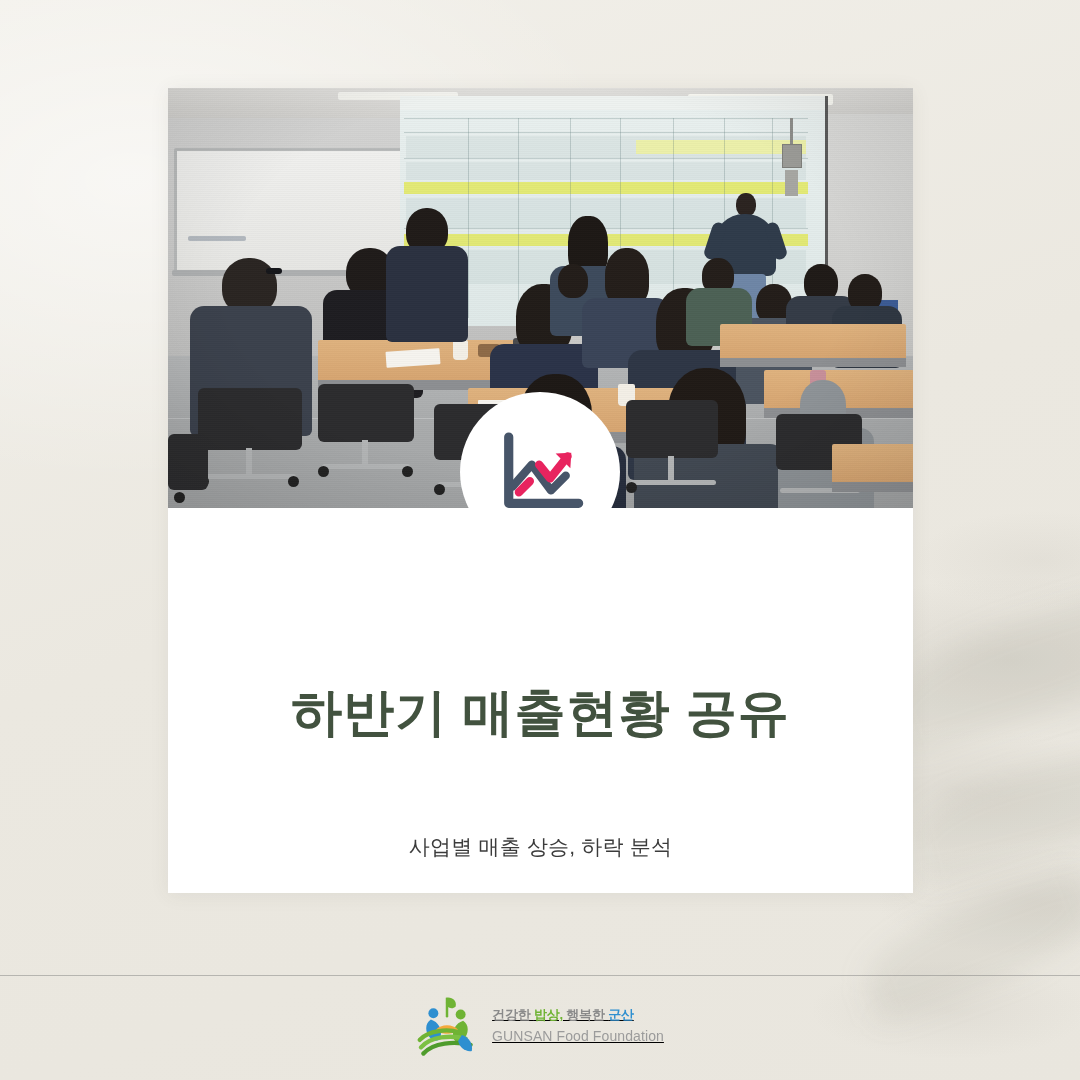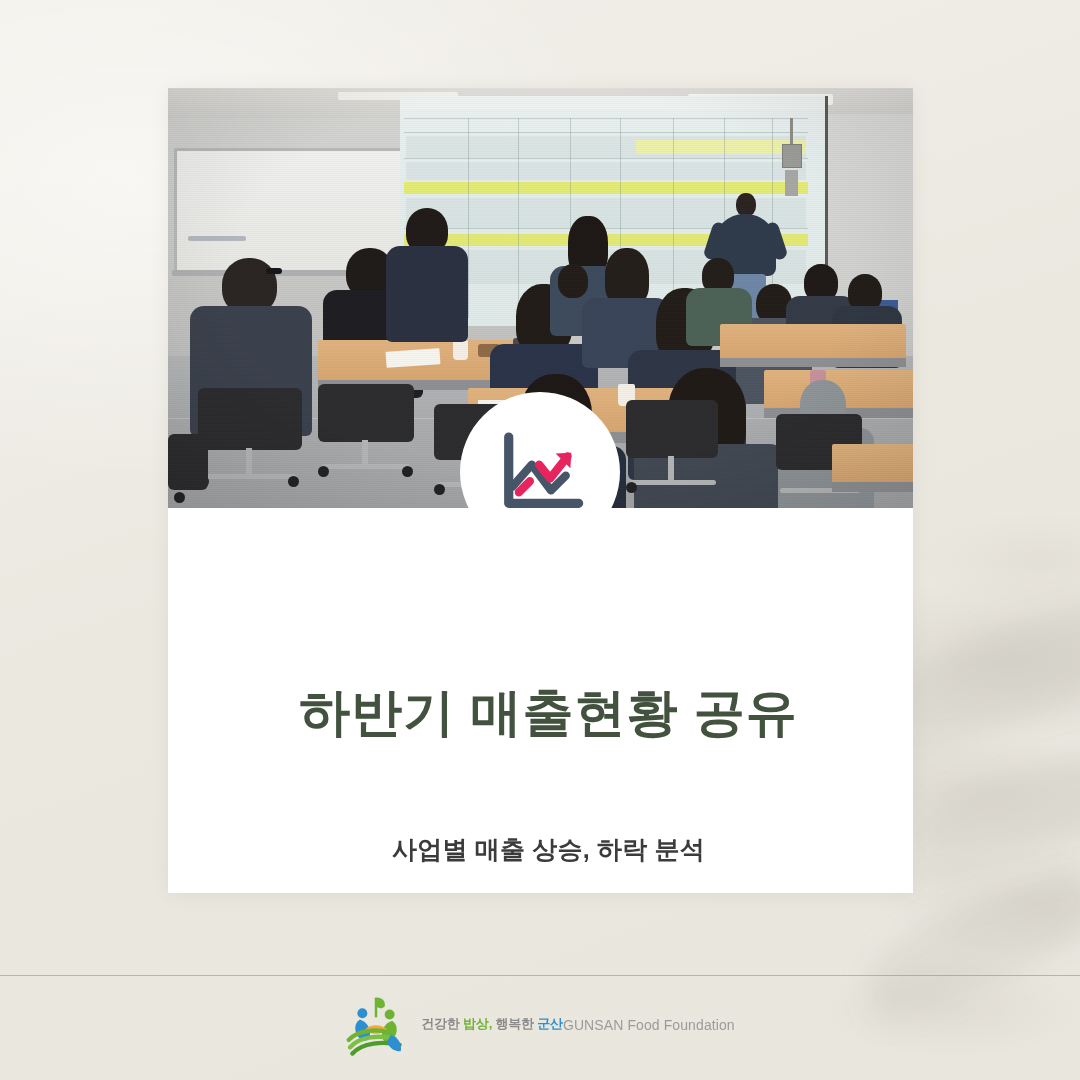--- a/index.html
+++ b/index.html
@@ -147,21 +147,21 @@
     display: flex;
     align-items: center;
     justify-content: center;
     z-index: 8;
   }
   #icon-badge svg { width: 92px; height: 92px; display:block; }
 
   
   #text-area {
     position: absolute;
-    left: 8px;
+    left: 0;
     top: 420px;
     width: 745px;
     height: 486px;
     background: #fff;
   }
   #page-title {
     position: absolute;
     left: 0; right: 0;
     top: 176px;
     text-align: center;
@@ -169,39 +169,39 @@
     font-weight: 700;
     letter-spacing: 1px;
     color: #42523f;
     line-height: 1.15;
   }
   #page-subtitle {
     position: absolute;
     left: 0; right: 0;
     top: 325px;
     text-align: center;
-    font-size: 25px;
-    font-weight: 700;
+    font-size: 21px;
+    font-weight: 400;
     color: #3b3b3b;
     letter-spacing: 0.2px;
   }
 
   
   #footer {
     position: absolute;
     left: 0; right: 0;
     top: 985px;
     height: 80px;
     display: flex;
     align-items: center;
     justify-content: center;
     gap: 14px;
   }
   #logo-mark { width: 62px; height: 62px; display:block; }
-  #logo-text { display: flex; flex-direction: row; justify-content:space-between; }
+  #logo-text { display: flex; flex-direction: column; justify-content:space-between;text-decoration:underline; }
   #logo-tagline {
     font-size: 13px;
     font-weight: 700;
     letter-spacing: -0.2px;
     margin-bottom: 2px;
     white-space: nowrap;
   }
   #logo-tagline .g1 { color: #8a8a8a; }
   #logo-tagline .g2 { color: #6fb334; }
   #logo-tagline .g3 { color: #2e8fd0; }

